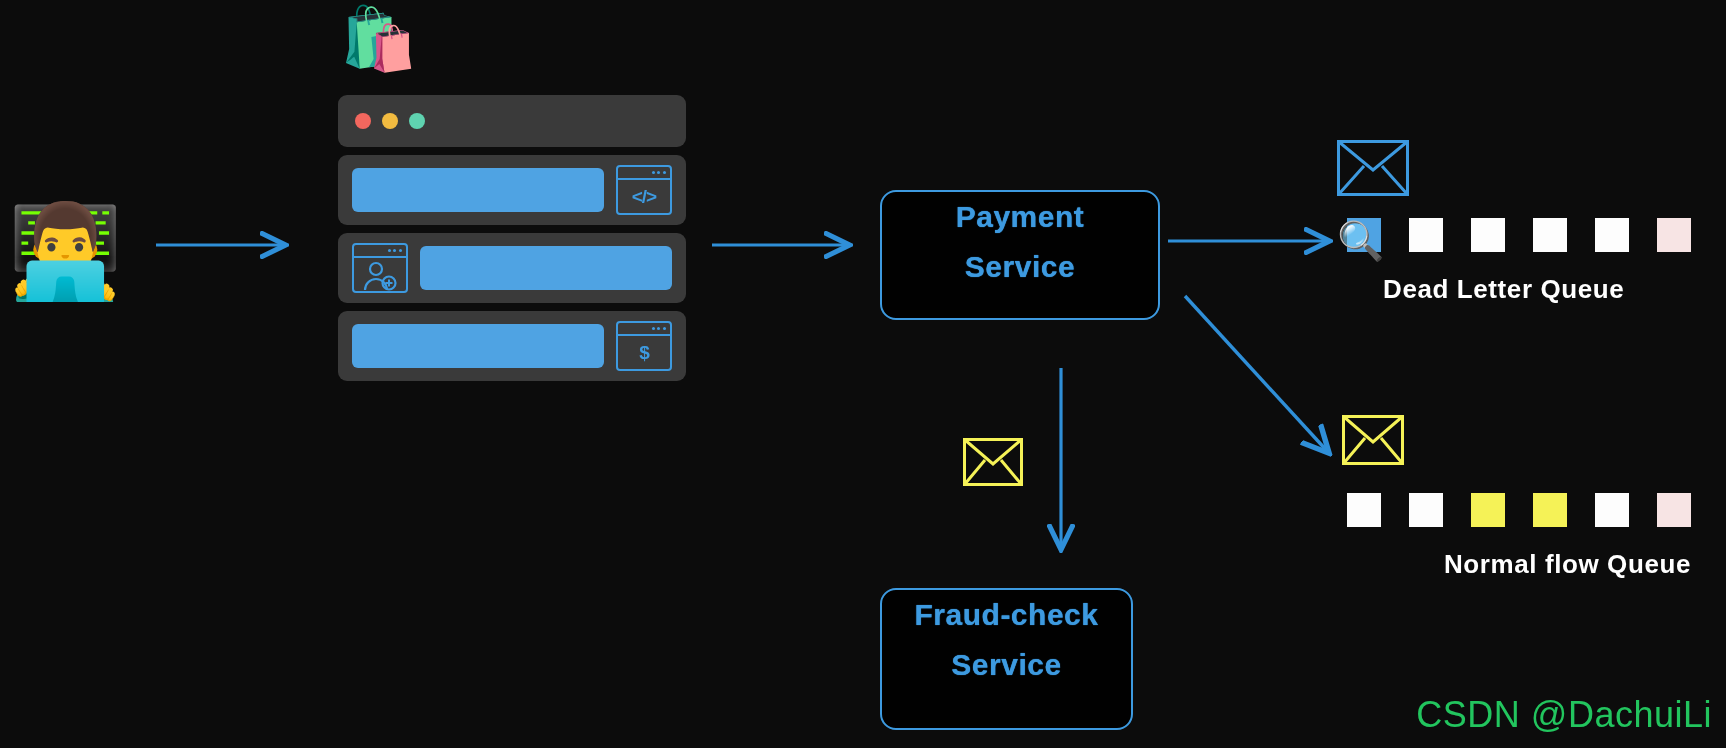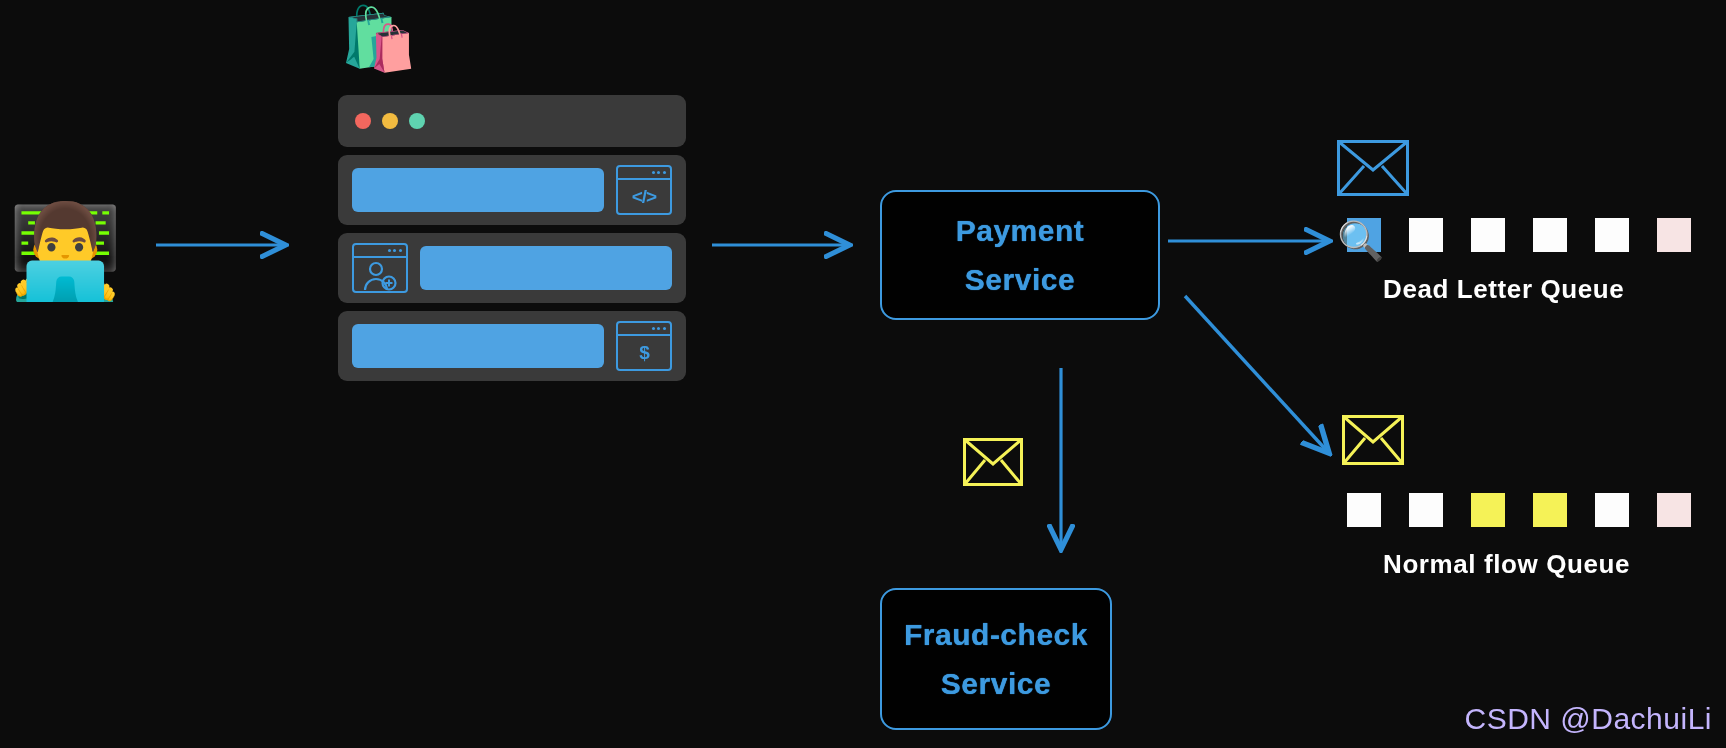--- a/index.html
+++ b/index.html
@@ -47,27 +47,27 @@
   .mini-win-body {
     flex: 1; display: flex; align-items: center; justify-content: center;
     color: #3d9ae0; font-size: 19px; font-weight: bold; letter-spacing: -1px;
   }
   .mini-win-body svg { display: block; }
 
   
   .service-box {
     position: absolute; border: 2.4px solid #3d9ae0; border-radius: 16px;
     background: #010101;
-    display: flex; flex-direction: column; align-items: center; justify-content: center;
+    display: flex; flex-direction: column; align-items: center; justify-content: flex-start;
     color: #3d9ae0; font-weight: bold; letter-spacing: 0.5px;
     font-size: 30px; line-height: 1.65;
     text-shadow: 0 0 1px #3d9ae0;
   }
   #payment-service { left: 880px; top: 190px; width: 280px; height: 130px; }
-  #fraud-service   { left: 880px; top: 588px; width: 232px; height: 142px; }
+  #fraud-service   { left: 880px; top: 588px; width: 253px; height: 142px; }
 
   
   #arrows { position: absolute; left: 0; top: 0; width: 1726px; height: 748px; pointer-events: none; }
 
   
   .envelope { position: absolute; }
   #env-blue  { left: 1337px; top: 140px; }
   #env-yellow-mid { left: 963px; top: 438px; }
   #env-yellow-right { left: 1342px; top: 415px; }
 
@@ -79,28 +79,28 @@
   .q-blue   { background: #4fa3e3; }
   .q-yellow { background: #f5f257; }
   .q-pink   { background: #f7e4e4; }
 
   .queue-label {
     color: #ffffff; font-weight: bold; font-size: 26px;
     letter-spacing: 0.6px; margin-top: 22px; white-space: nowrap; margin-left: 36px;
   }
 
   #dead-letter-queue { left: 1347px; top: 218px; }
-  #normal-flow-queue { left: 1347px; top: 493px; }
+  #normal-flow-queue { left: 1347px; top: 493px; text-align: right; }
 
   .magnifier { position: absolute; left: 1337px; top: 222px; font-size: 38px; line-height: 1; }
 
   
   #watermark {
     position: absolute; right: 14px; bottom: 12px;
-    color: #c4b5fd; font-size: 30px; letter-spacing: 0.5px;
+    color: #22c55e; font-size: 36px; letter-spacing: 0.5px;
   }
 </style>
 </head>
 <body>
 
 <div id="canvas">
 
   <div class="emoji" id="dev-emoji">👨‍💻</div>
 
   <div class="emoji" id="bags-emoji">🛍️</div>

